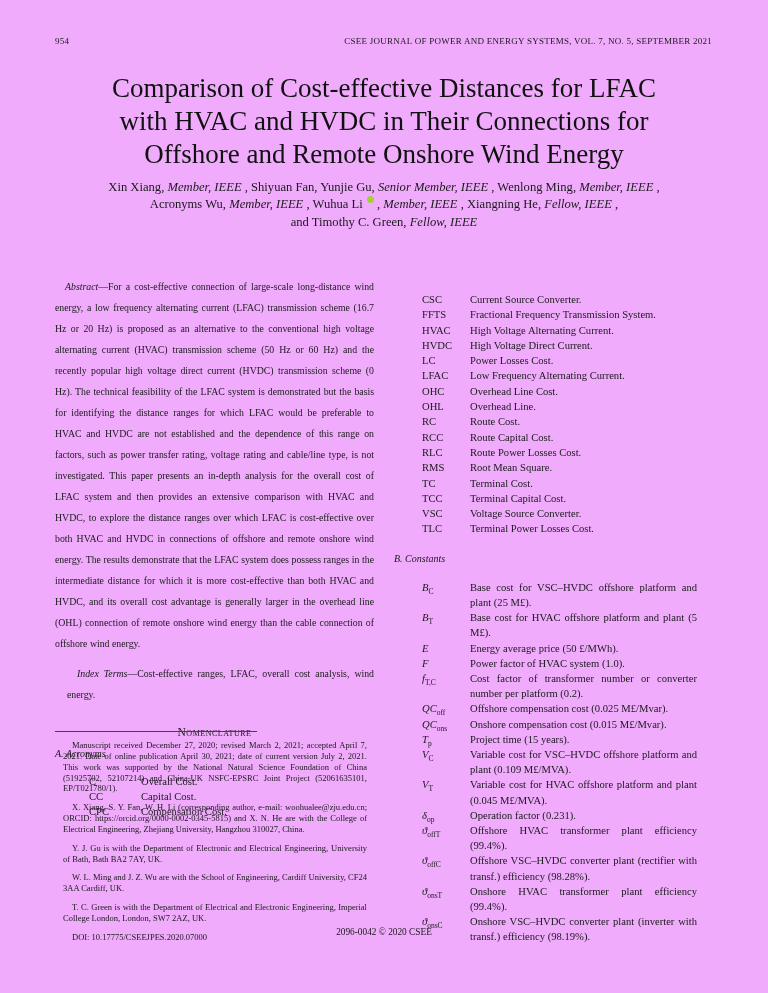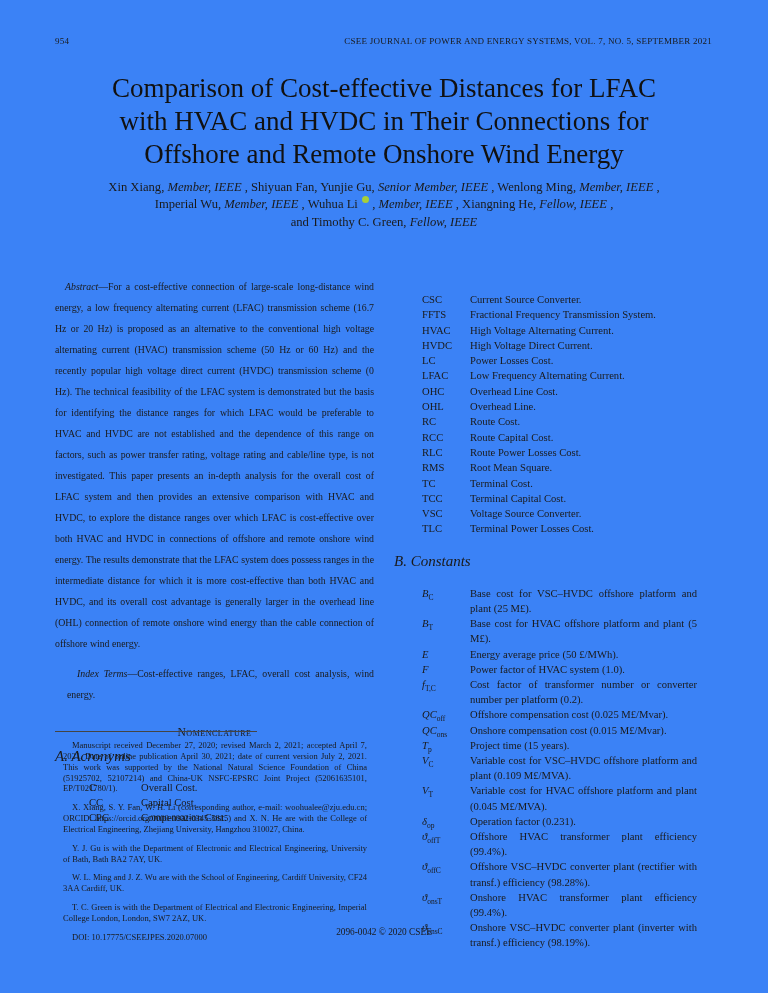--- a/index.html
+++ b/index.html
@@ -1,20 +1,20 @@
 <!DOCTYPE html>
 <html><head>
 <meta charset="utf-8">
 <style>
   html,body{margin:0;padding:0;background:#e8e8e8;}
   .page{
     position:relative;
     width:768px;height:993px;
     margin:0 auto;
-    background:#3b82f6;
+    background:#f0abfc;
     color:#1a1a1a;
     font-family:"Liberation Serif","DejaVu Serif",serif;
     overflow:hidden;
   }
   
   .running-head{
     position:absolute;top:36px;left:55px;right:56px;
     display:flex;justify-content:space-between;
     font-size:9px;letter-spacing:.25px;
   }
@@ -45,21 +45,21 @@
     text-align:justify;text-indent:10px;
   }
   .index-terms{margin-top:9px;margin-left:12px;}
   .lead-in{font-style:italic;}
   .section-heading{
     margin:21px 0 0 0;text-align:center;font-weight:normal;
     font-size:11.5px;font-variant:small-caps;letter-spacing:.5px;
   }
   .sub-heading{
     margin:10px 0 4px 0;font-style:italic;font-weight:normal;
-    font-size:15px;
+    font-size:10px;
   }
   .def-list{margin:16px;}
   .def-row{display:flex;font-size:10.6px;line-height:14.8px;}
   .col-right .def-row{line-height:15.3px;}
   .def-term{flex:0 0 52px;margin-left:18px;}
   .col-right .def-term{flex:0 0 48px;margin-left:12px;}
   .def-desc{flex:1;text-align:justify;}
   .sym{font-style:italic;}
   .sym sub{font-style:normal;font-size:7.5px;line-height:0;}
   .constants-list .def-row{line-height:15.2px;}
@@ -113,21 +113,21 @@
           <span>, Wenlong Ming, </span>
         
           <span class="it">Member, IEEE</span>
         
           <span>,</span>
         
       </div>
 
       <div class="author-line">
         
-          <span>Imperial Wu, </span>
+          <span>Acronyms Wu, </span>
         
           <span class="it">Member, IEEE</span>
         
           <span>, Wuhua Li</span>
         
           <span class="orcid" style="background: rgb(166, 206, 57);"></span>
         
           <span>, </span>
         
           <span class="it">Member, IEEE</span>

